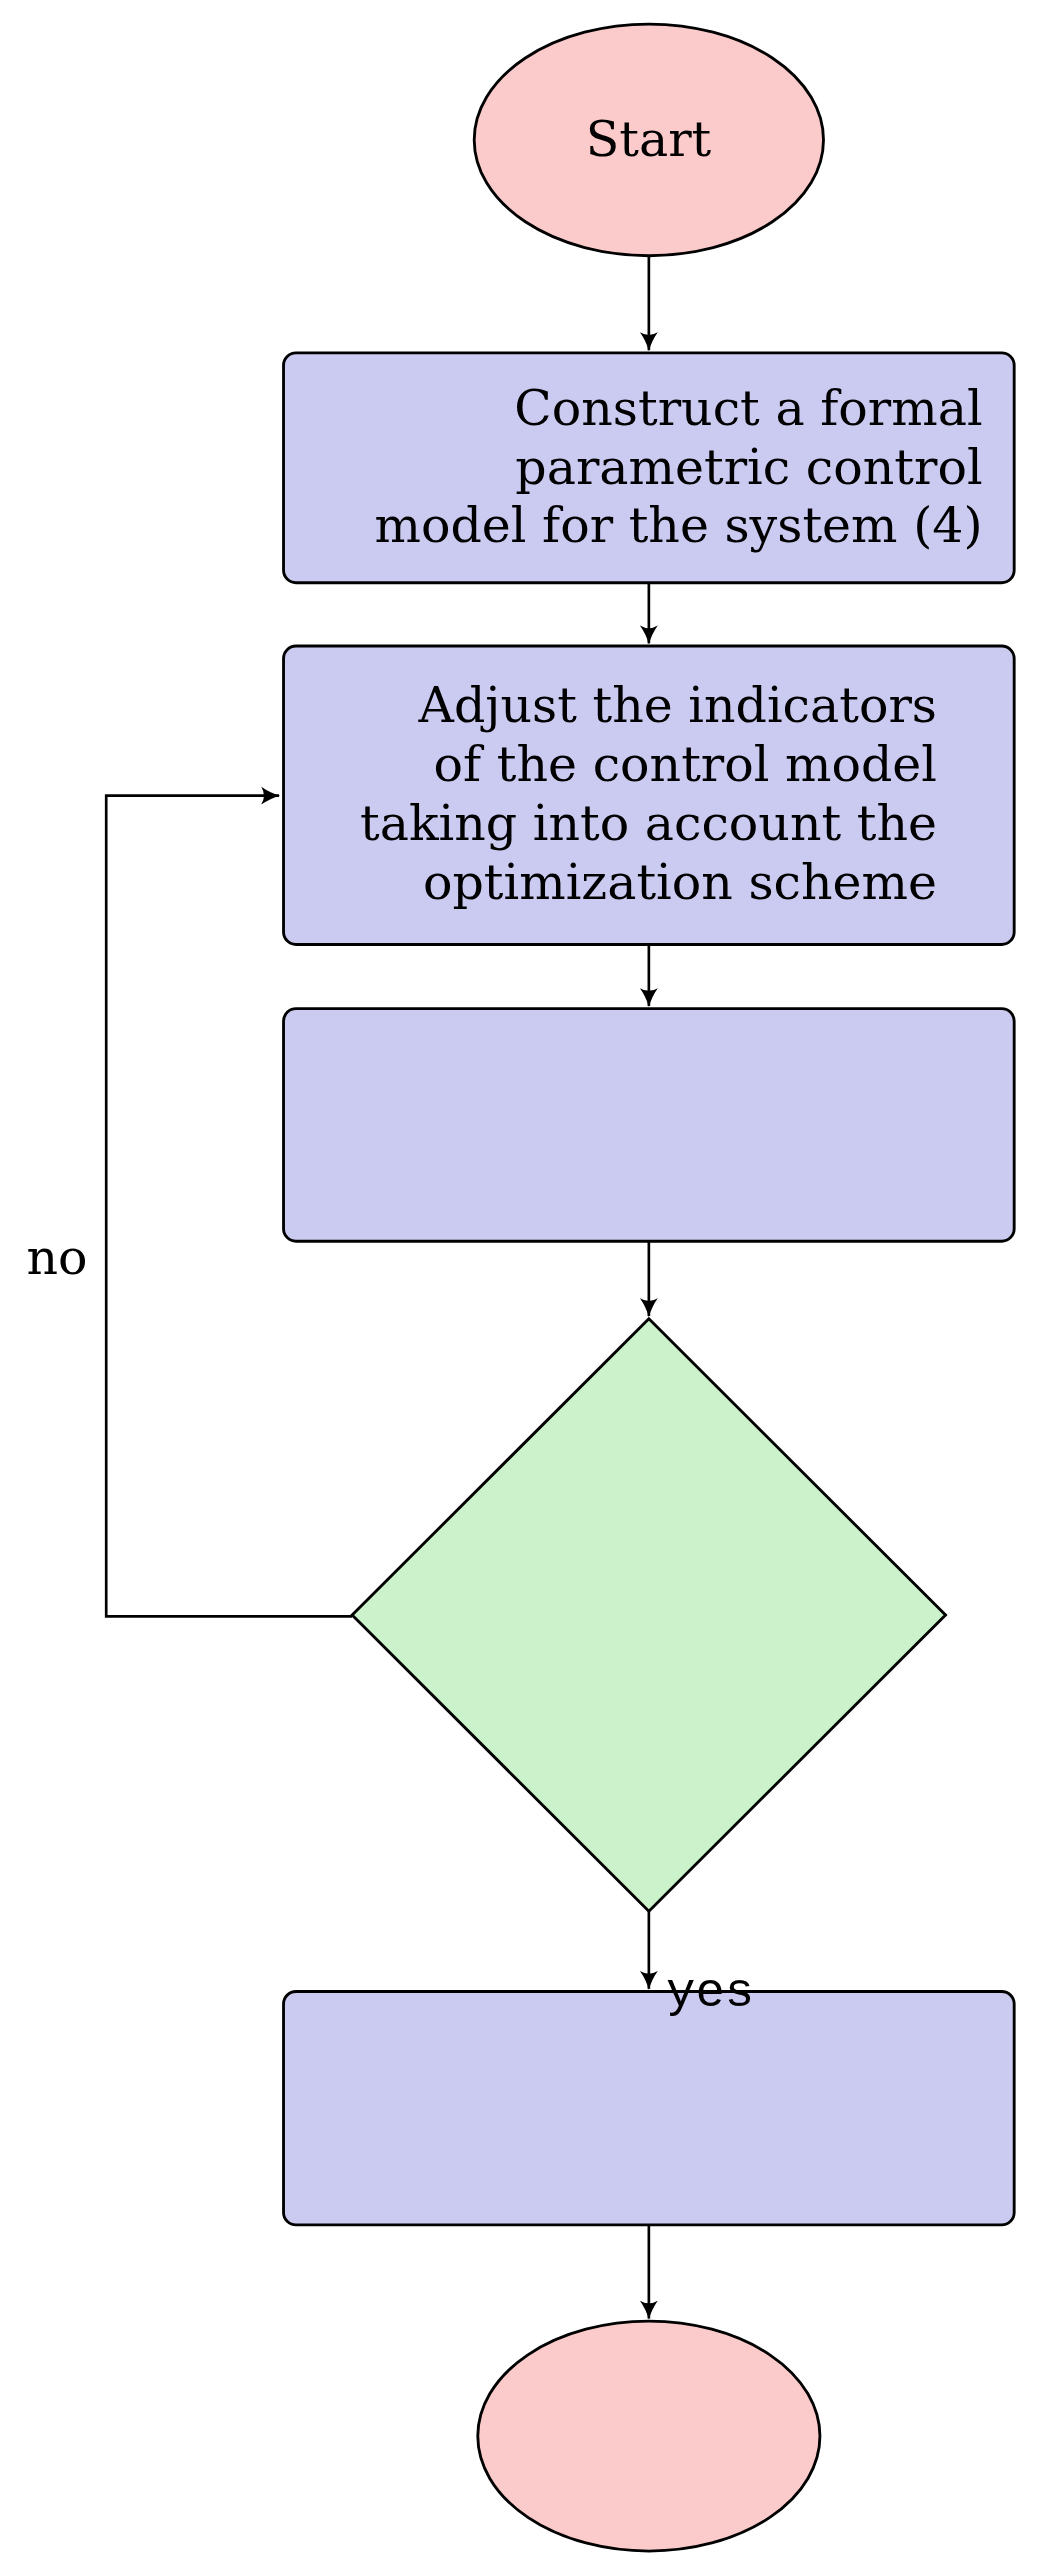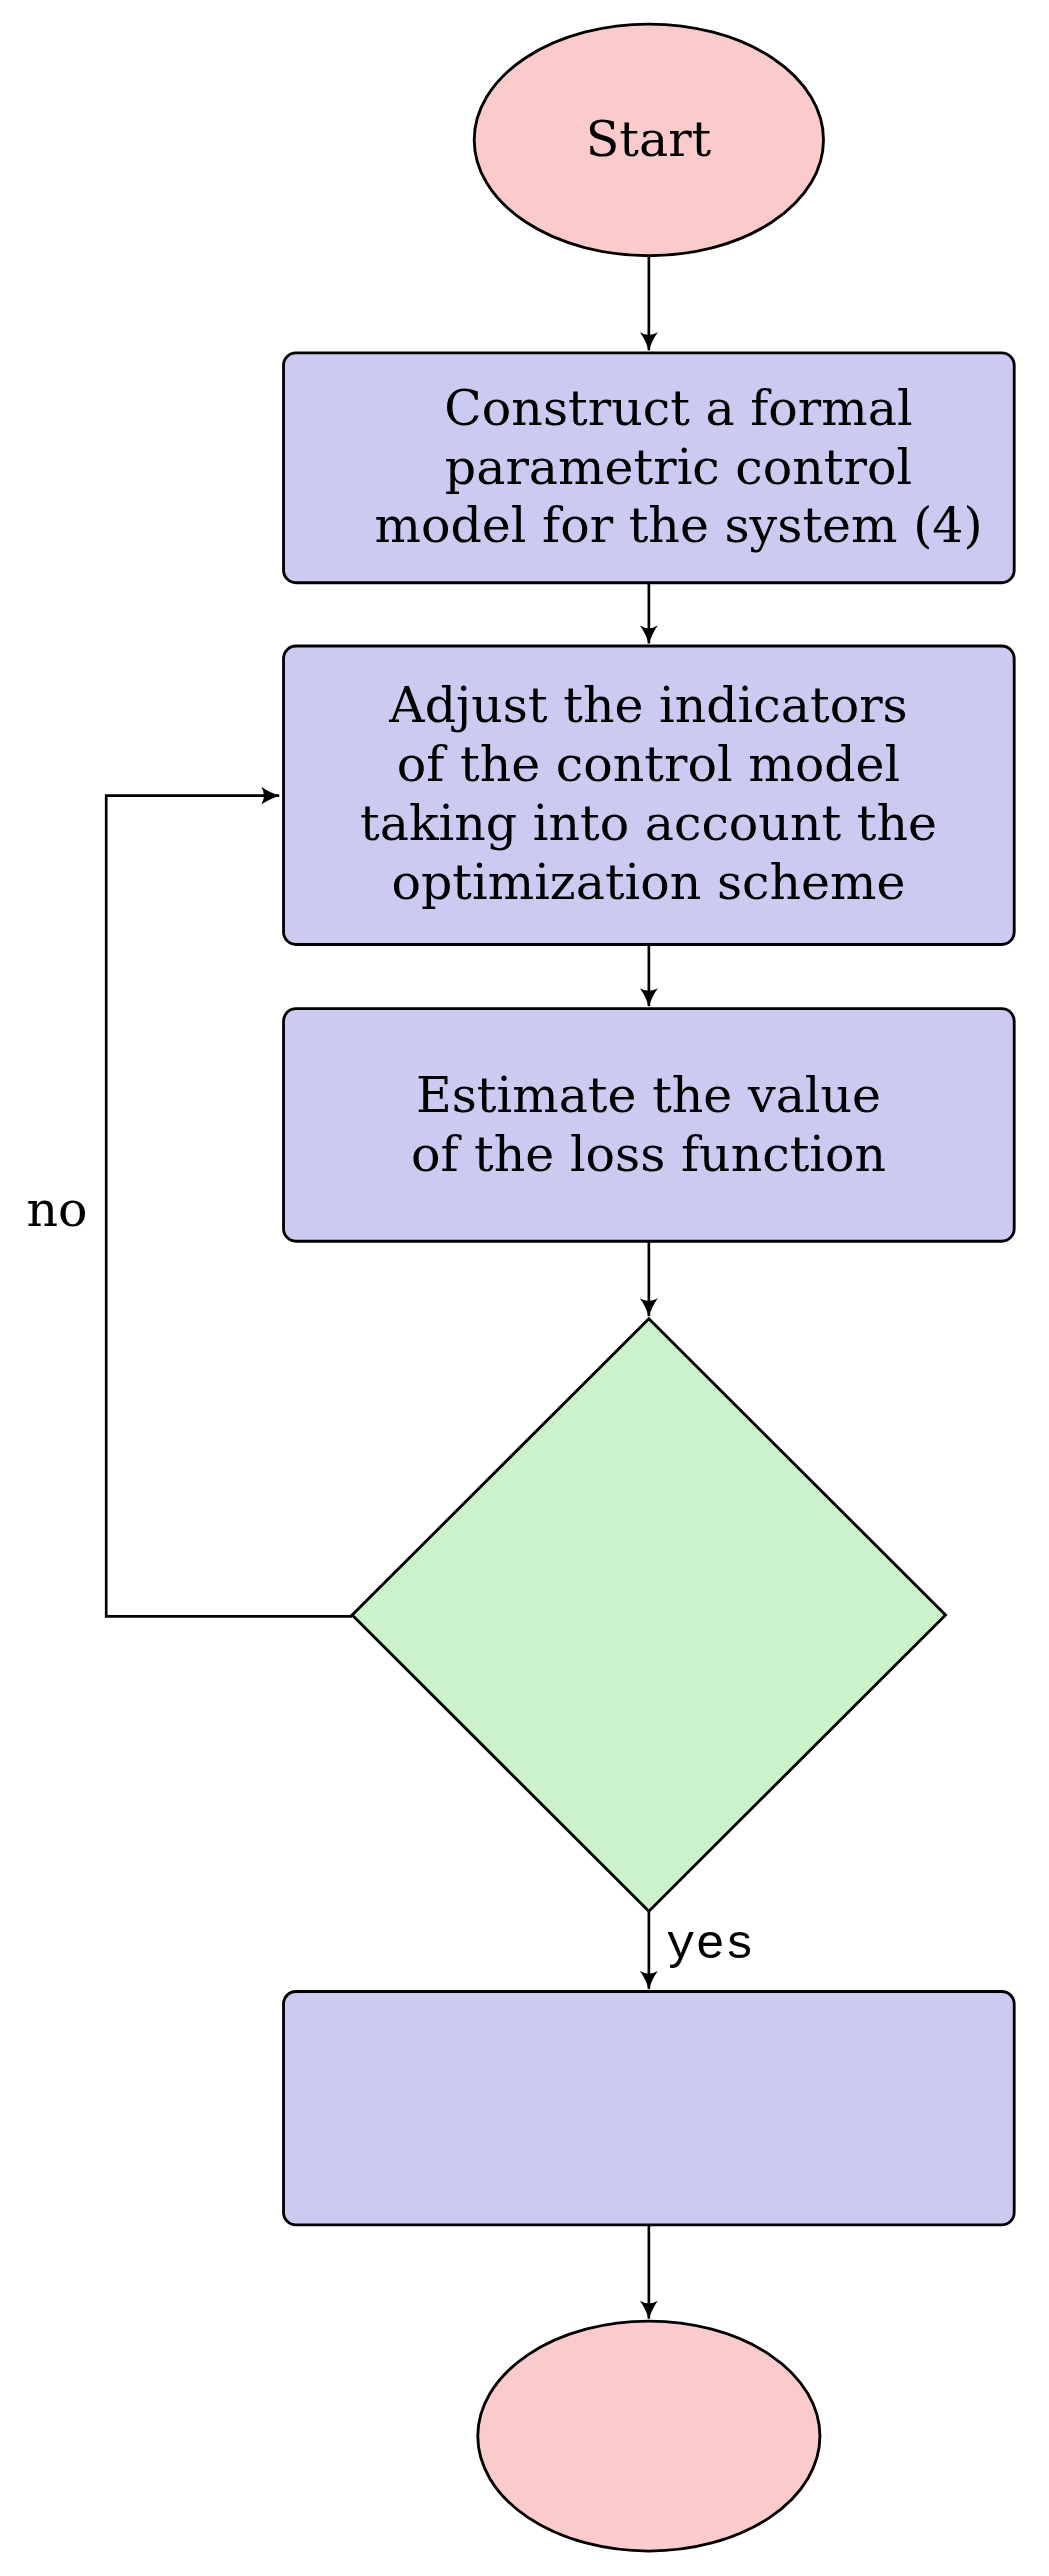--- a/index.html
+++ b/index.html
@@ -22,30 +22,31 @@
   #diagram-svg{position:absolute;left:0;top:0;width:1050px;height:2576px;}
   .shape-terminator{fill:var(--terminator-fill);stroke:var(--stroke);stroke-width:3.2;}
   .shape-process{fill:var(--process-fill);stroke:var(--stroke);stroke-width:3.2;}
   .shape-decision{fill:var(--decision-fill);stroke:var(--stroke);stroke-width:3.2;}
   .edge{fill:none;stroke:var(--stroke);stroke-width:3;}
   .node-label{
     position:absolute;
     display:flex;
     align-items:center;
     justify-content:center;
-    text-align:center;
+    text-align:right;
     white-space:pre-line;
     font-size:49px;
     line-height:1.2;
   }
   .edge-label{
     position:absolute;
     font-size:49px;
     line-height:1.2;
     white-space:nowrap;
+    margin-top:48px;
   }
   #yes-label{left:666px;top:1916px;font-family:Liberation Mono, monospace;}
   #no-label{left:16px;top:1181px;width:82px;text-align:center;}
   #start-label{left:474px;top:24px;width:349px;height:232px;}
   #construct-model-label{left:283px;top:353px;width:731px;height:230px;padding-left:30px;}
   #adjust-parameters-label{left:283px;top:646px;width:731px;height:298px;}
   #estimate-loss-label{left:283px;top:1009px;width:731px;height:233px;}
   #decision-label{left:352px;top:1319px;width:593px;height:593px;}
   #construct-trajectory-label{left:283px;top:1991px;width:731px;height:233px;}
   #stop-label{left:478px;top:2321px;width:342px;height:230px;}
@@ -80,20 +81,18 @@
   </svg>
 
   <div class="node-label" id="start-label">Start</div>
   <div class="node-label" id="construct-model-label">Construct a formal
 parametric control
 model for the system (4)</div>
   <div class="node-label" id="adjust-parameters-label">Adjust the indicators
 of the control model
 taking into account the
 optimization scheme</div>
-  <div class="node-label" id="estimate-loss-label">Estimate the value
-of the loss function</div>
 
   <div class="edge-label" id="yes-label">yes</div>
   <div class="edge-label" id="no-label">no</div>
 
 </div>
 
 
 </body></html>

